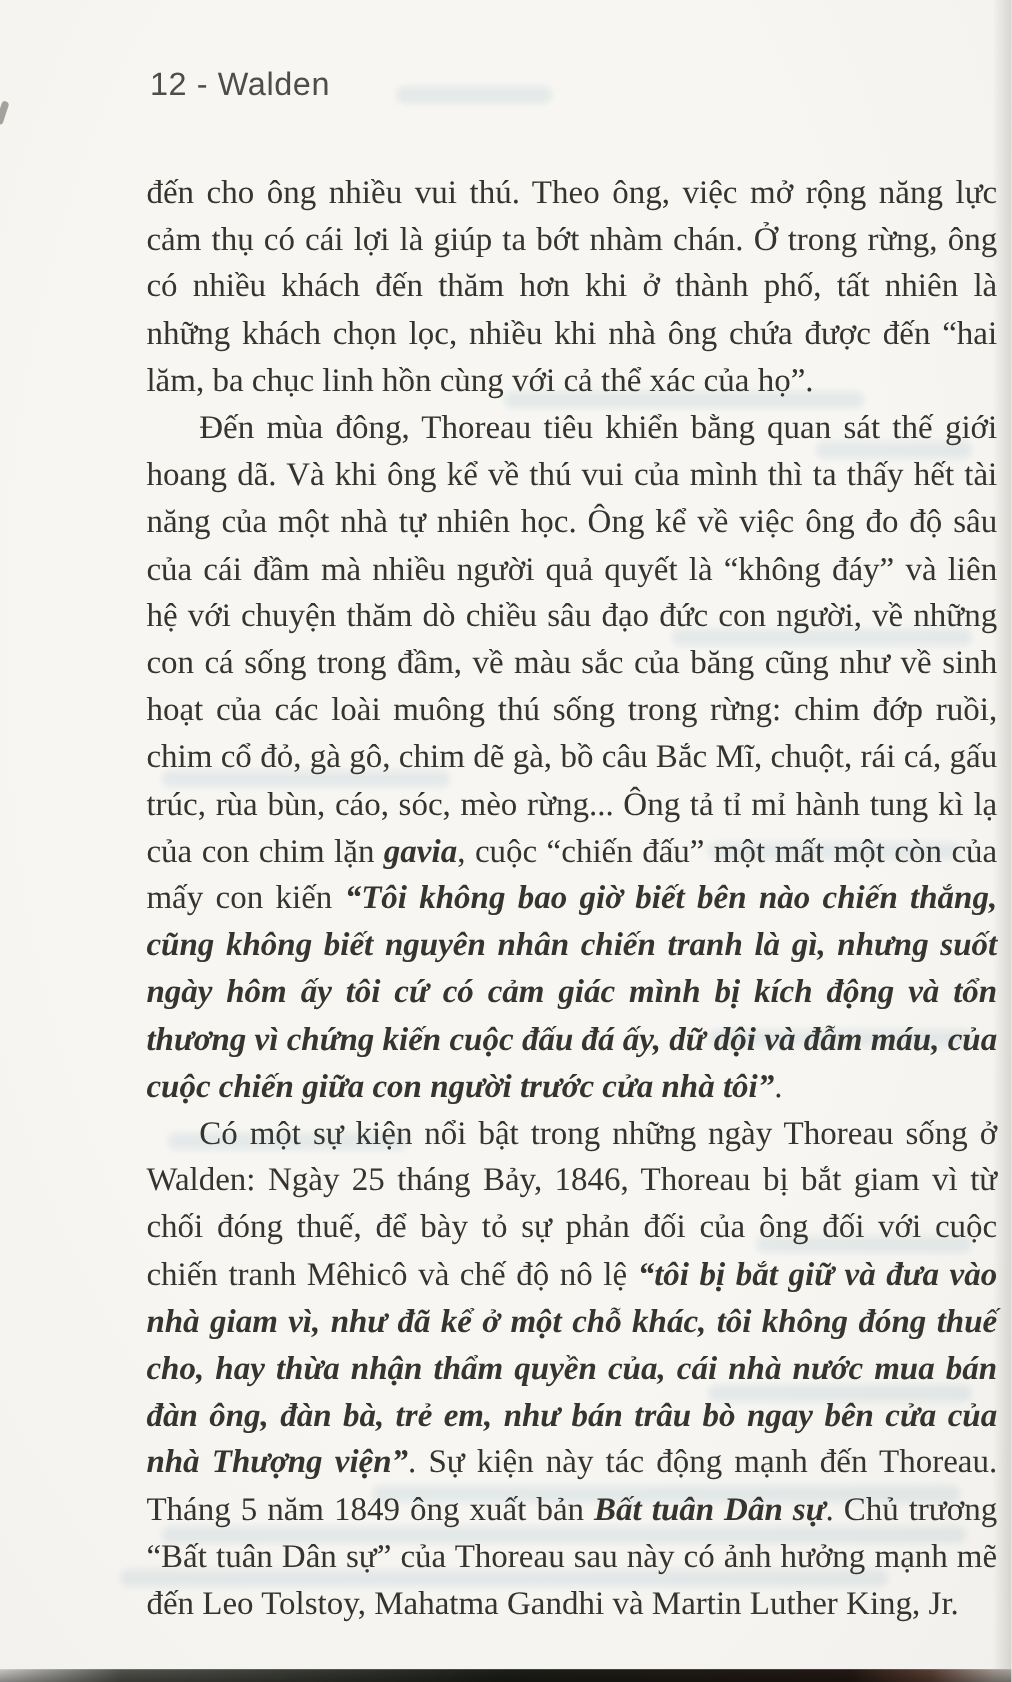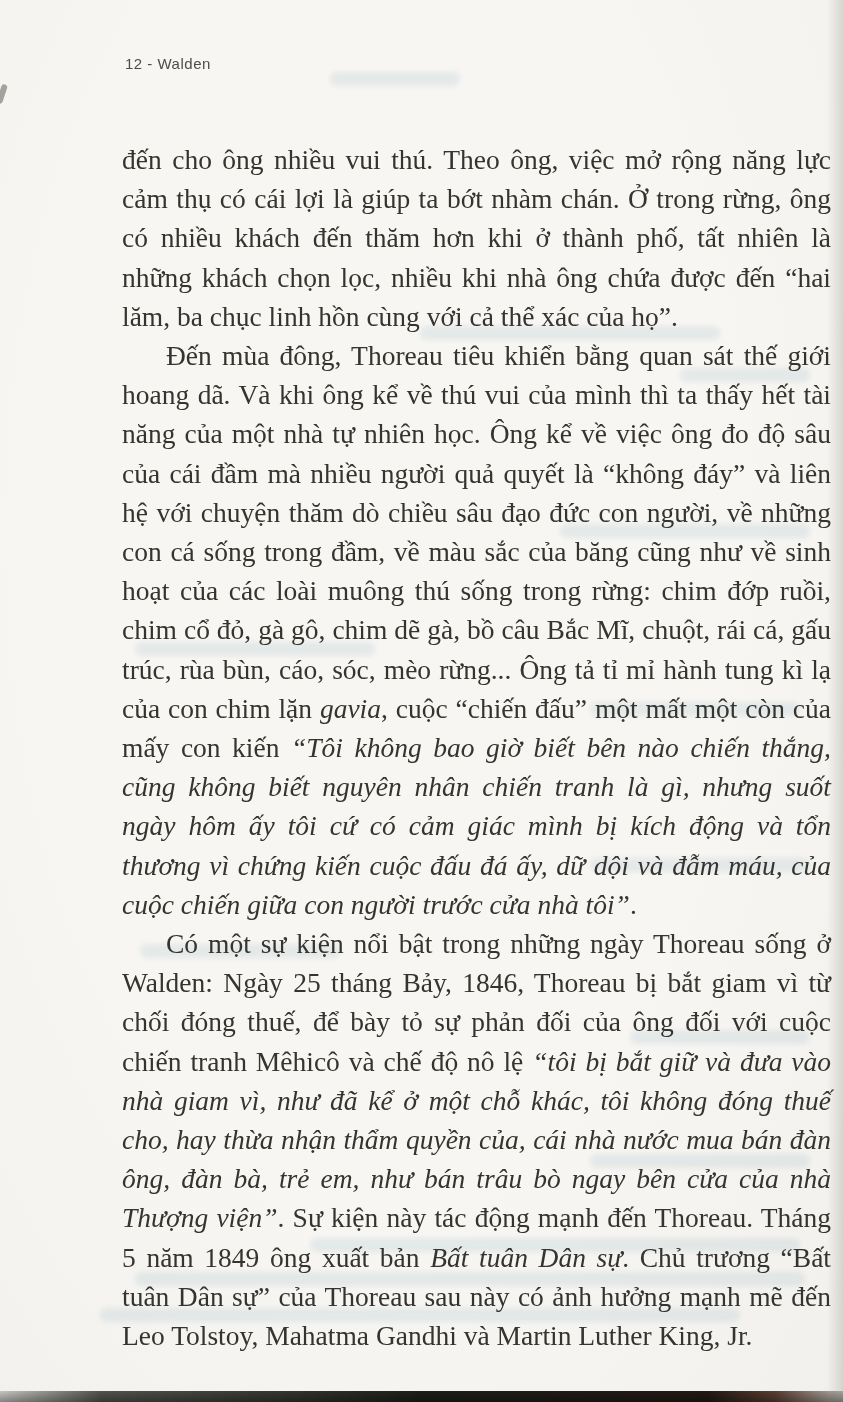--- a/index.html
+++ b/index.html
@@ -9,37 +9,37 @@
     height: 1402px;
     background: radial-gradient(ellipse at 45% 38%, #f7f6f2 55%, #f1f0ec 100%);
     overflow: hidden;
     font-family: "Liberation Serif", serif;
   }
   .running-head {
     position: absolute;
     left: 125px;
     top: 55px;
     font-family: "Liberation Sans", sans-serif;
-    font-size: 15px;
+    font-size: 27px;
     color: #4d4d4b;
     letter-spacing: 0.5px;
   }
   .text-column {
     position: absolute;
     left: 122px;
     top: 140px;
     width: 709px;
     font-size: 27.5px;
     line-height: 39.2px;
     color: #35342f;
     text-align: justify;
   }
   p.para { margin: 0; padding: 0; }
   p.para.indent { text-indent: 44px; }
-  .it { font-style: italic; }
+  .it { font-style: italic; font-weight: bold; }
 
   
   .edge-shade-right {
     position: absolute; top: 0; right: 0; width: 16px; height: 100%;
     background: linear-gradient(to right, rgba(110,110,102,0), rgba(110,110,102,0.22));
     pointer-events: none;
   }
   .bottom-strip {
     position: absolute; left: 0; bottom: 0; width: 100%; height: 11px;
     background:

